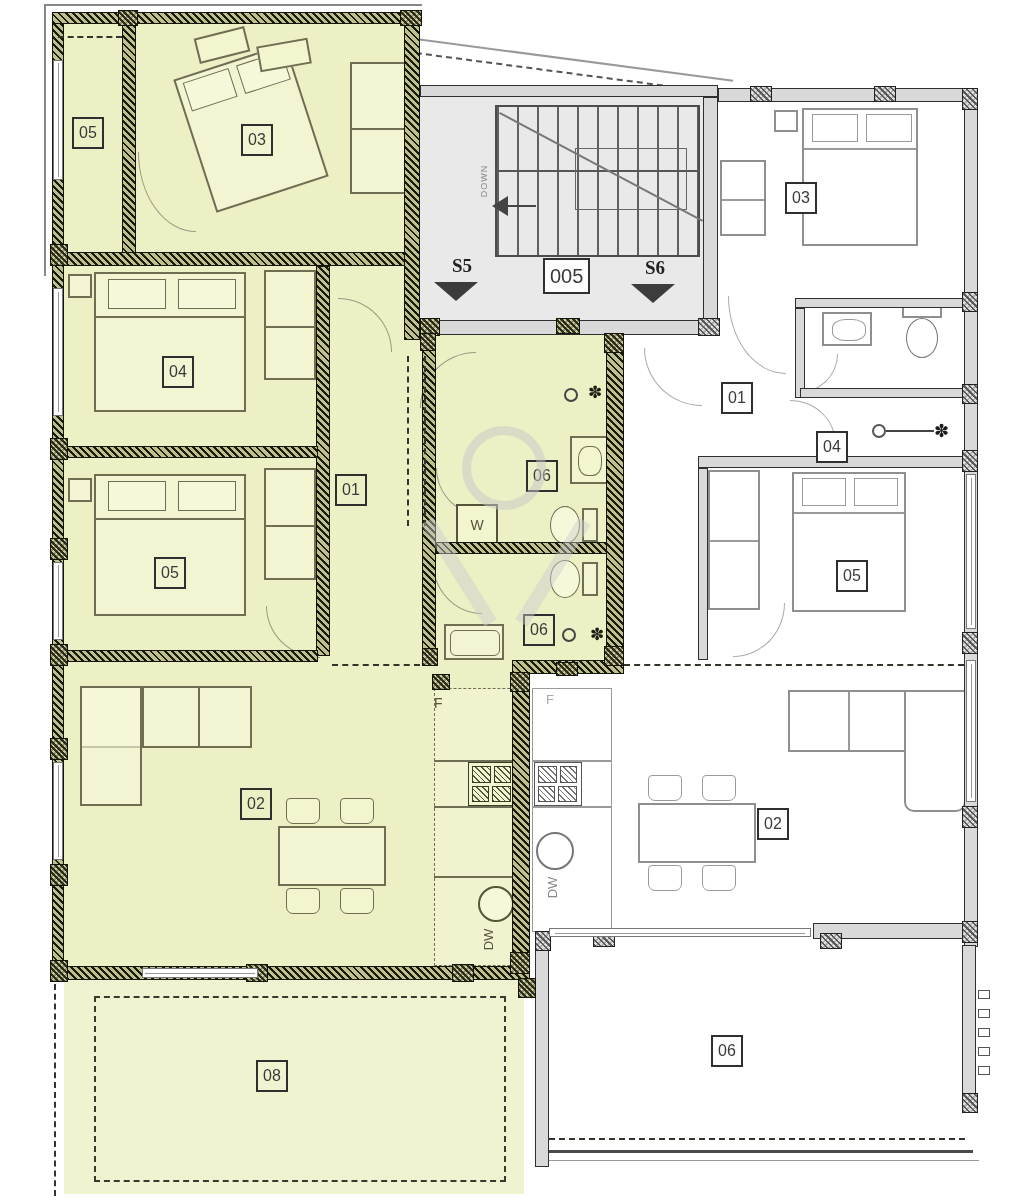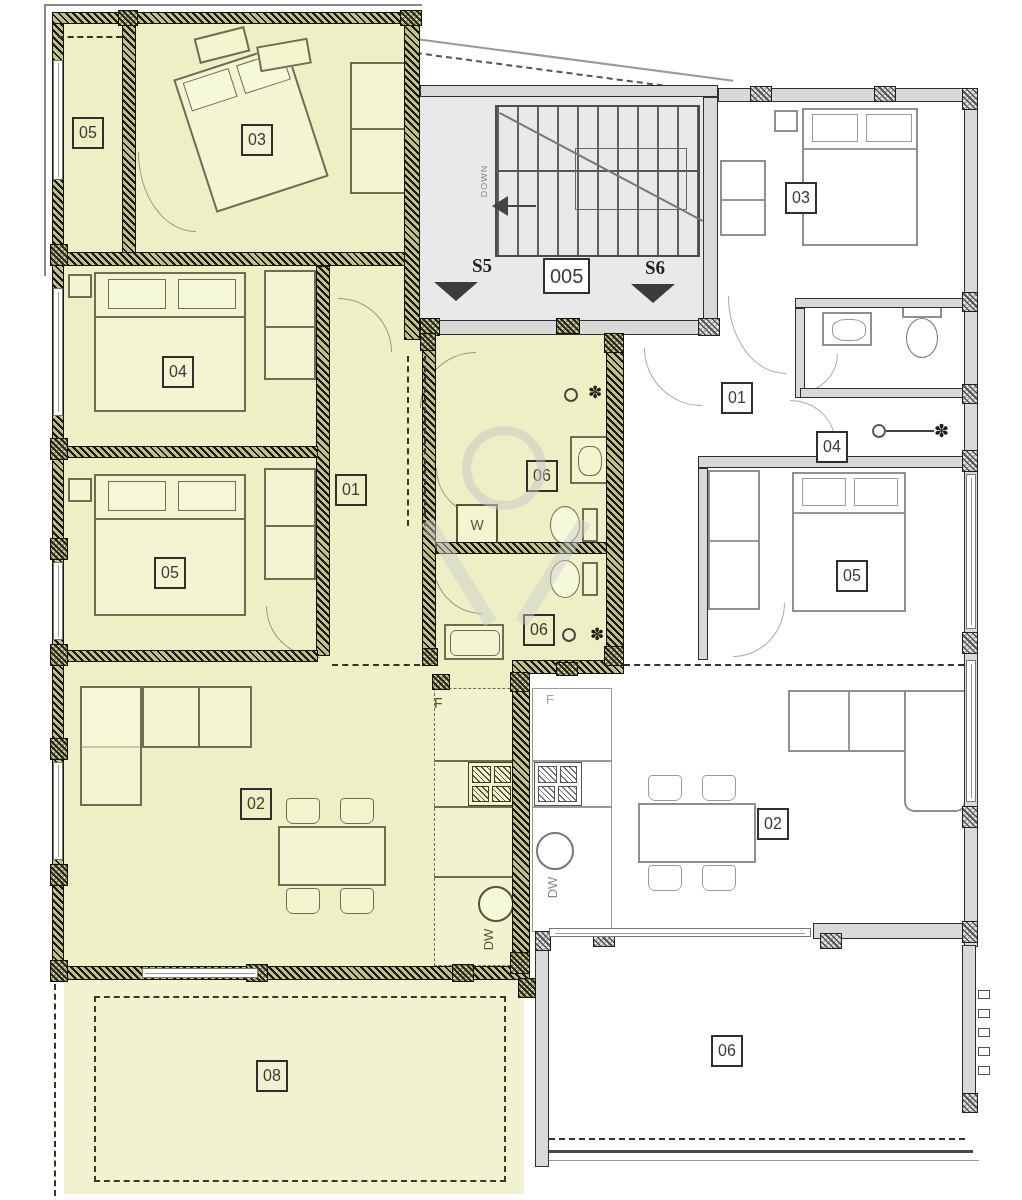--- a/index.html
+++ b/index.html
@@ -153,21 +153,21 @@
   <div class="abs winh" style="left:549px;top:928px;width:262px;height:9px"></div>
 
   <div class="abs" style="left:495px;top:105px;width:205px;height:152px;border:2px solid #4c4c4c;background:repeating-linear-gradient(90deg,#606060 0 2px,transparent 2px 20px);z-index:2;"></div>
   <div class="abs" style="left:495px;top:170px;width:205px;height:2px;background:#555;z-index:2;"></div>
   <div class="abs" style="left:575px;top:148px;width:112px;height:62px;border:1.5px solid #666;z-index:2;"></div>
   <div class="abs" style="left:500px;top:112px;width:230px;height:1.5px;background:#777;transform:rotate(28deg);transform-origin:left top;z-index:2;"></div>
   <div class="abs" style="left:492px;top:196px;width:0;height:0;border-top:10px solid transparent;border-bottom:10px solid transparent;border-right:16px solid #444;z-index:2;"></div>
   <div class="abs" style="left:508px;top:205px;width:28px;height:2px;background:#444;z-index:2;"></div>
   <div class="abs" style="left:468px;top:176px;font-size:9px;color:#888;transform:rotate(-90deg);z-index:2;letter-spacing:1px;">DOWN</div>
 
-  <div class="abs stxt" style="left:472px;top:255px;">S5</div>
+  <div class="abs stxt" style="left:452px;top:255px;">S5</div>
   <div class="abs tri" style="left:434px;top:282px;"></div>
   <div class="abs stxt" style="left:645px;top:257px;">S6</div>
   <div class="abs tri" style="left:631px;top:284px;"></div>
   <div class="abs lab white" style="left:543px;top:258px;font-size:20px;">005</div>
 
   <div class="abs dh" style="left:58px;top:36px;width:64px;"></div>
   <div class="abs dv" style="left:407px;top:356px;height:170px;"></div>
   <div class="abs dv" style="left:424px;top:356px;height:170px;"></div>
   <div class="abs dh" style="left:332px;top:664px;width:88px;"></div>
   <div class="abs dh" style="left:624px;top:664px;width:340px;"></div>

